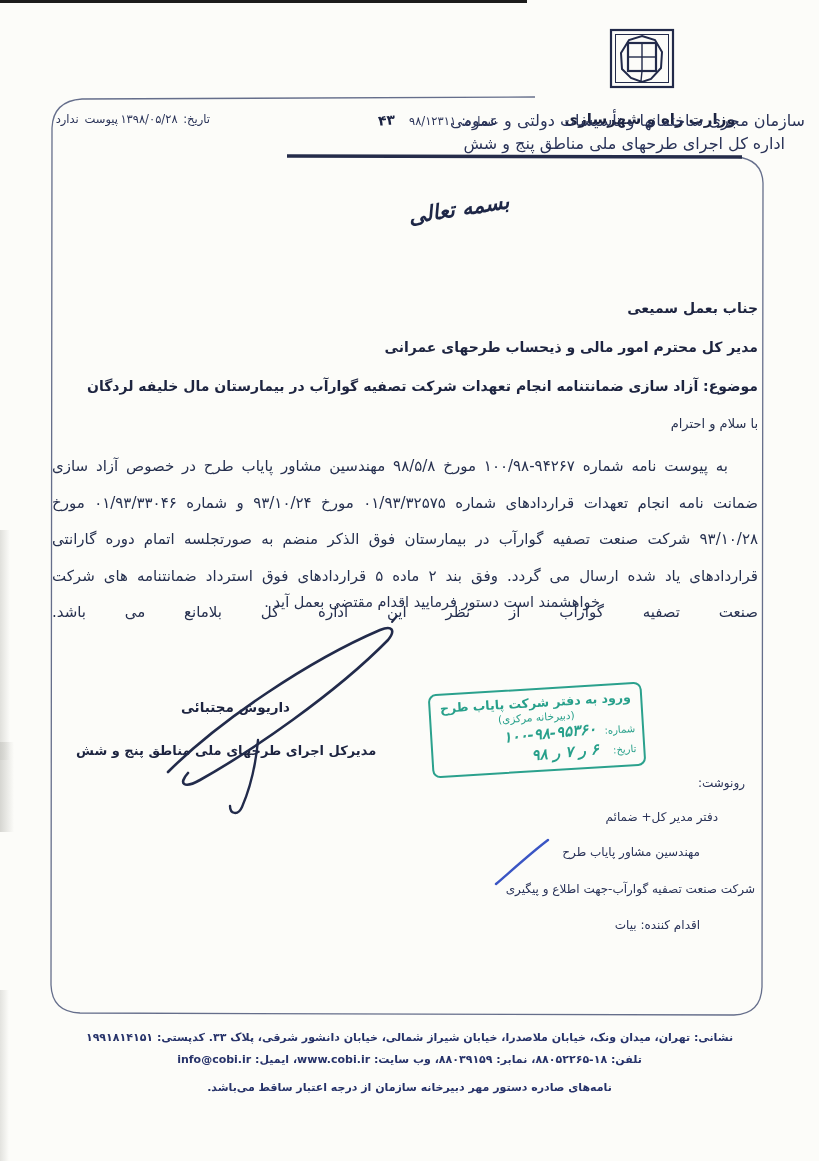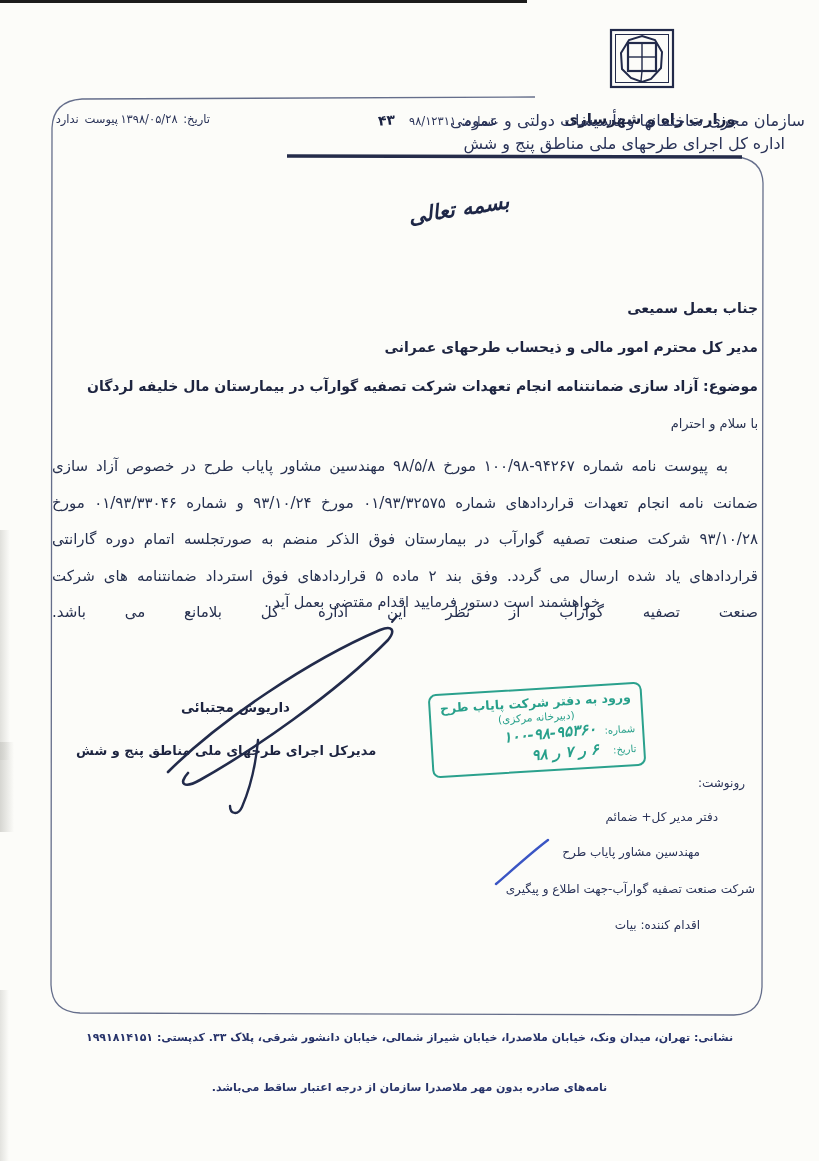--- a/index.html
+++ b/index.html
@@ -130,15 +130,16 @@
   <div class="abs cc nowrap" style="right:101px;top:810px;">دفتر مدیر کل+ ضمائم</div>
   <div class="abs cc nowrap" style="right:119px;top:845px;">مهندسین مشاور پایاب طرح</div>
   <div class="abs cc nowrap" style="right:64px;top:882px;">شرکت صنعت تصفیه گوارآب-جهت اطلاع و پیگیری</div>
   <div class="abs cc nowrap" style="right:119px;top:918px;">اقدام کننده: بیات</div>
 
   <svg class="abs" style="left:492px;top:836px;" width="60" height="52" viewBox="0 0 60 52">
     <path d="M 4,48 C 18,36 40,16 56,4" fill="none" stroke="#3a55c4" stroke-width="2.4" stroke-linecap="round"></path>
   </svg>
 
   <div class="abs footer-line nowrap" style="top:1031px;">نشانی: تهران، میدان ونک، خیابان ملاصدرا، خیابان شیراز شمالی، خیابان دانشور شرقی، پلاک ۳۳. کدپستی: ۱۹۹۱۸۱۴۱۵۱</div>
-  <div class="abs footer-line nowrap" style="top:1081px;">نامه‌های صادره بدون مهر ملاصدرا سازمان از درجه اعتبار ساقط می‌باشد.</div>
+  <div class="abs footer-line nowrap" style="top:1053px;">تلفن: ۱۸-۸۸۰۵۲۲۶۵، نمابر: ۸۸۰۳۹۱۵۹، وب سایت: www.cobi.ir، ایمیل: info@cobi.ir</div>
+  <div class="abs footer-line nowrap" style="top:1081px;">نامه‌های صادره دستور مهر دبیرخانه سازمان از درجه اعتبار ساقط می‌باشد.</div>
 
 </div>
 
 </body></html>

